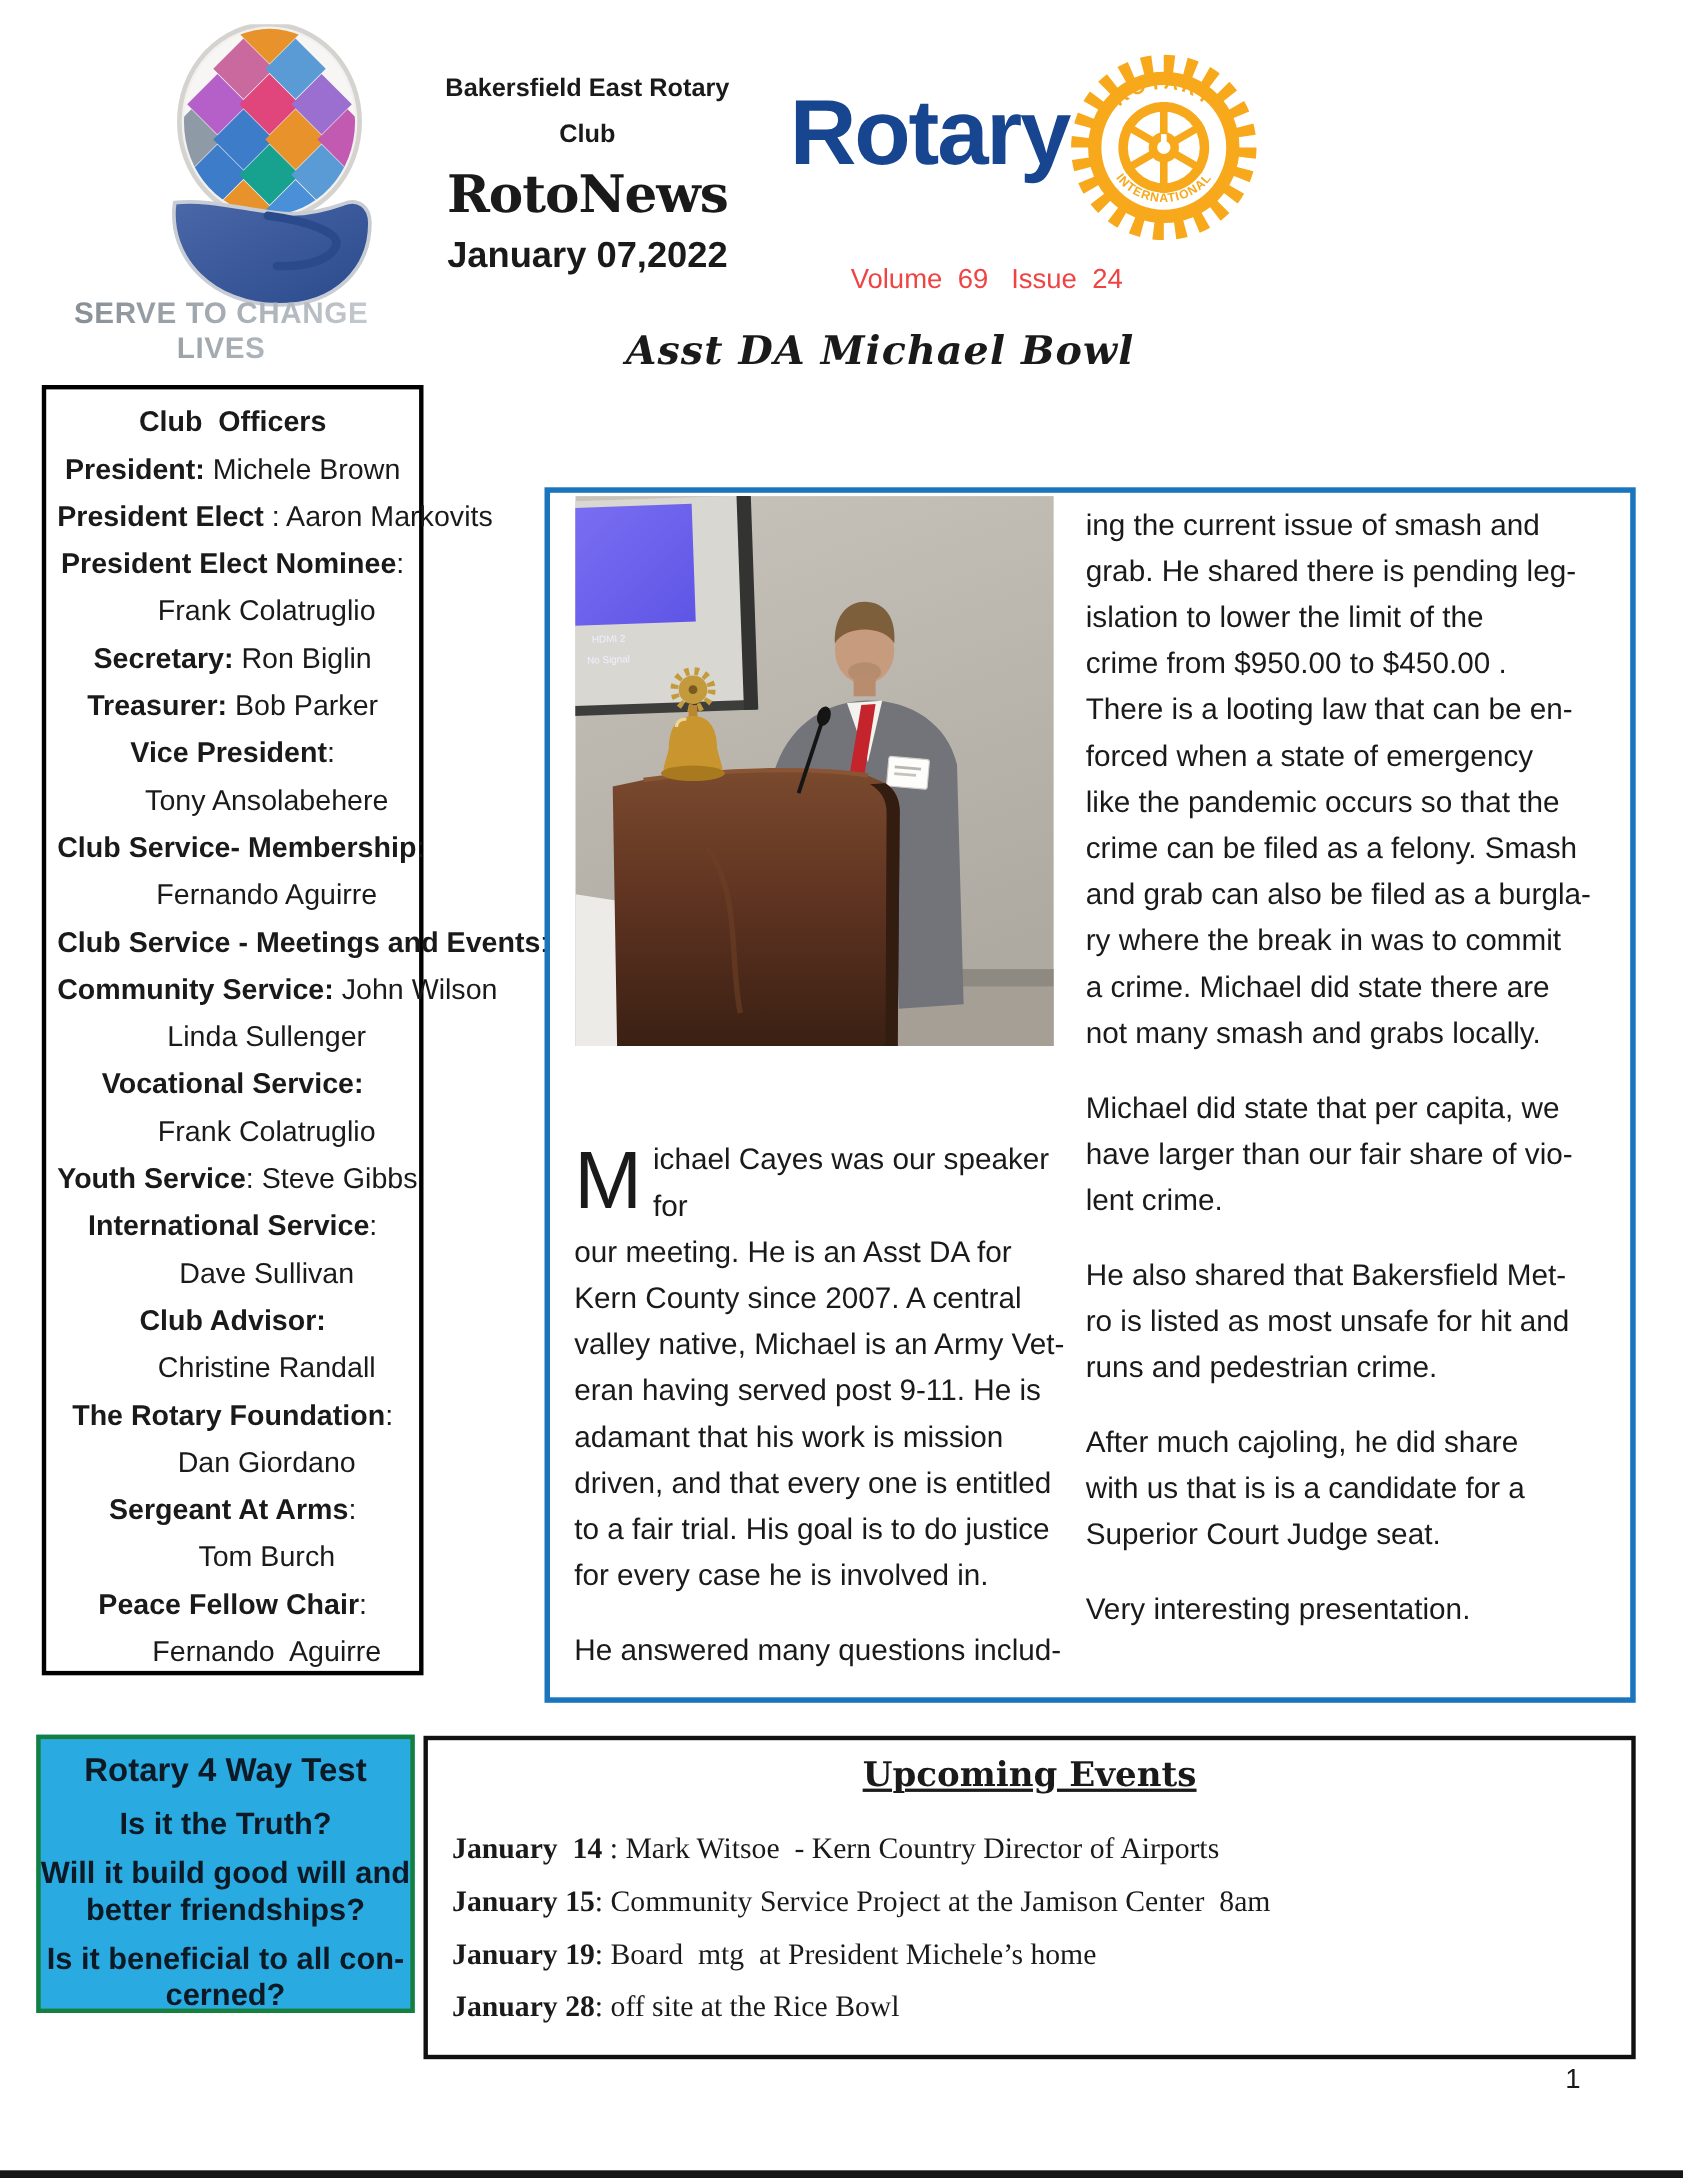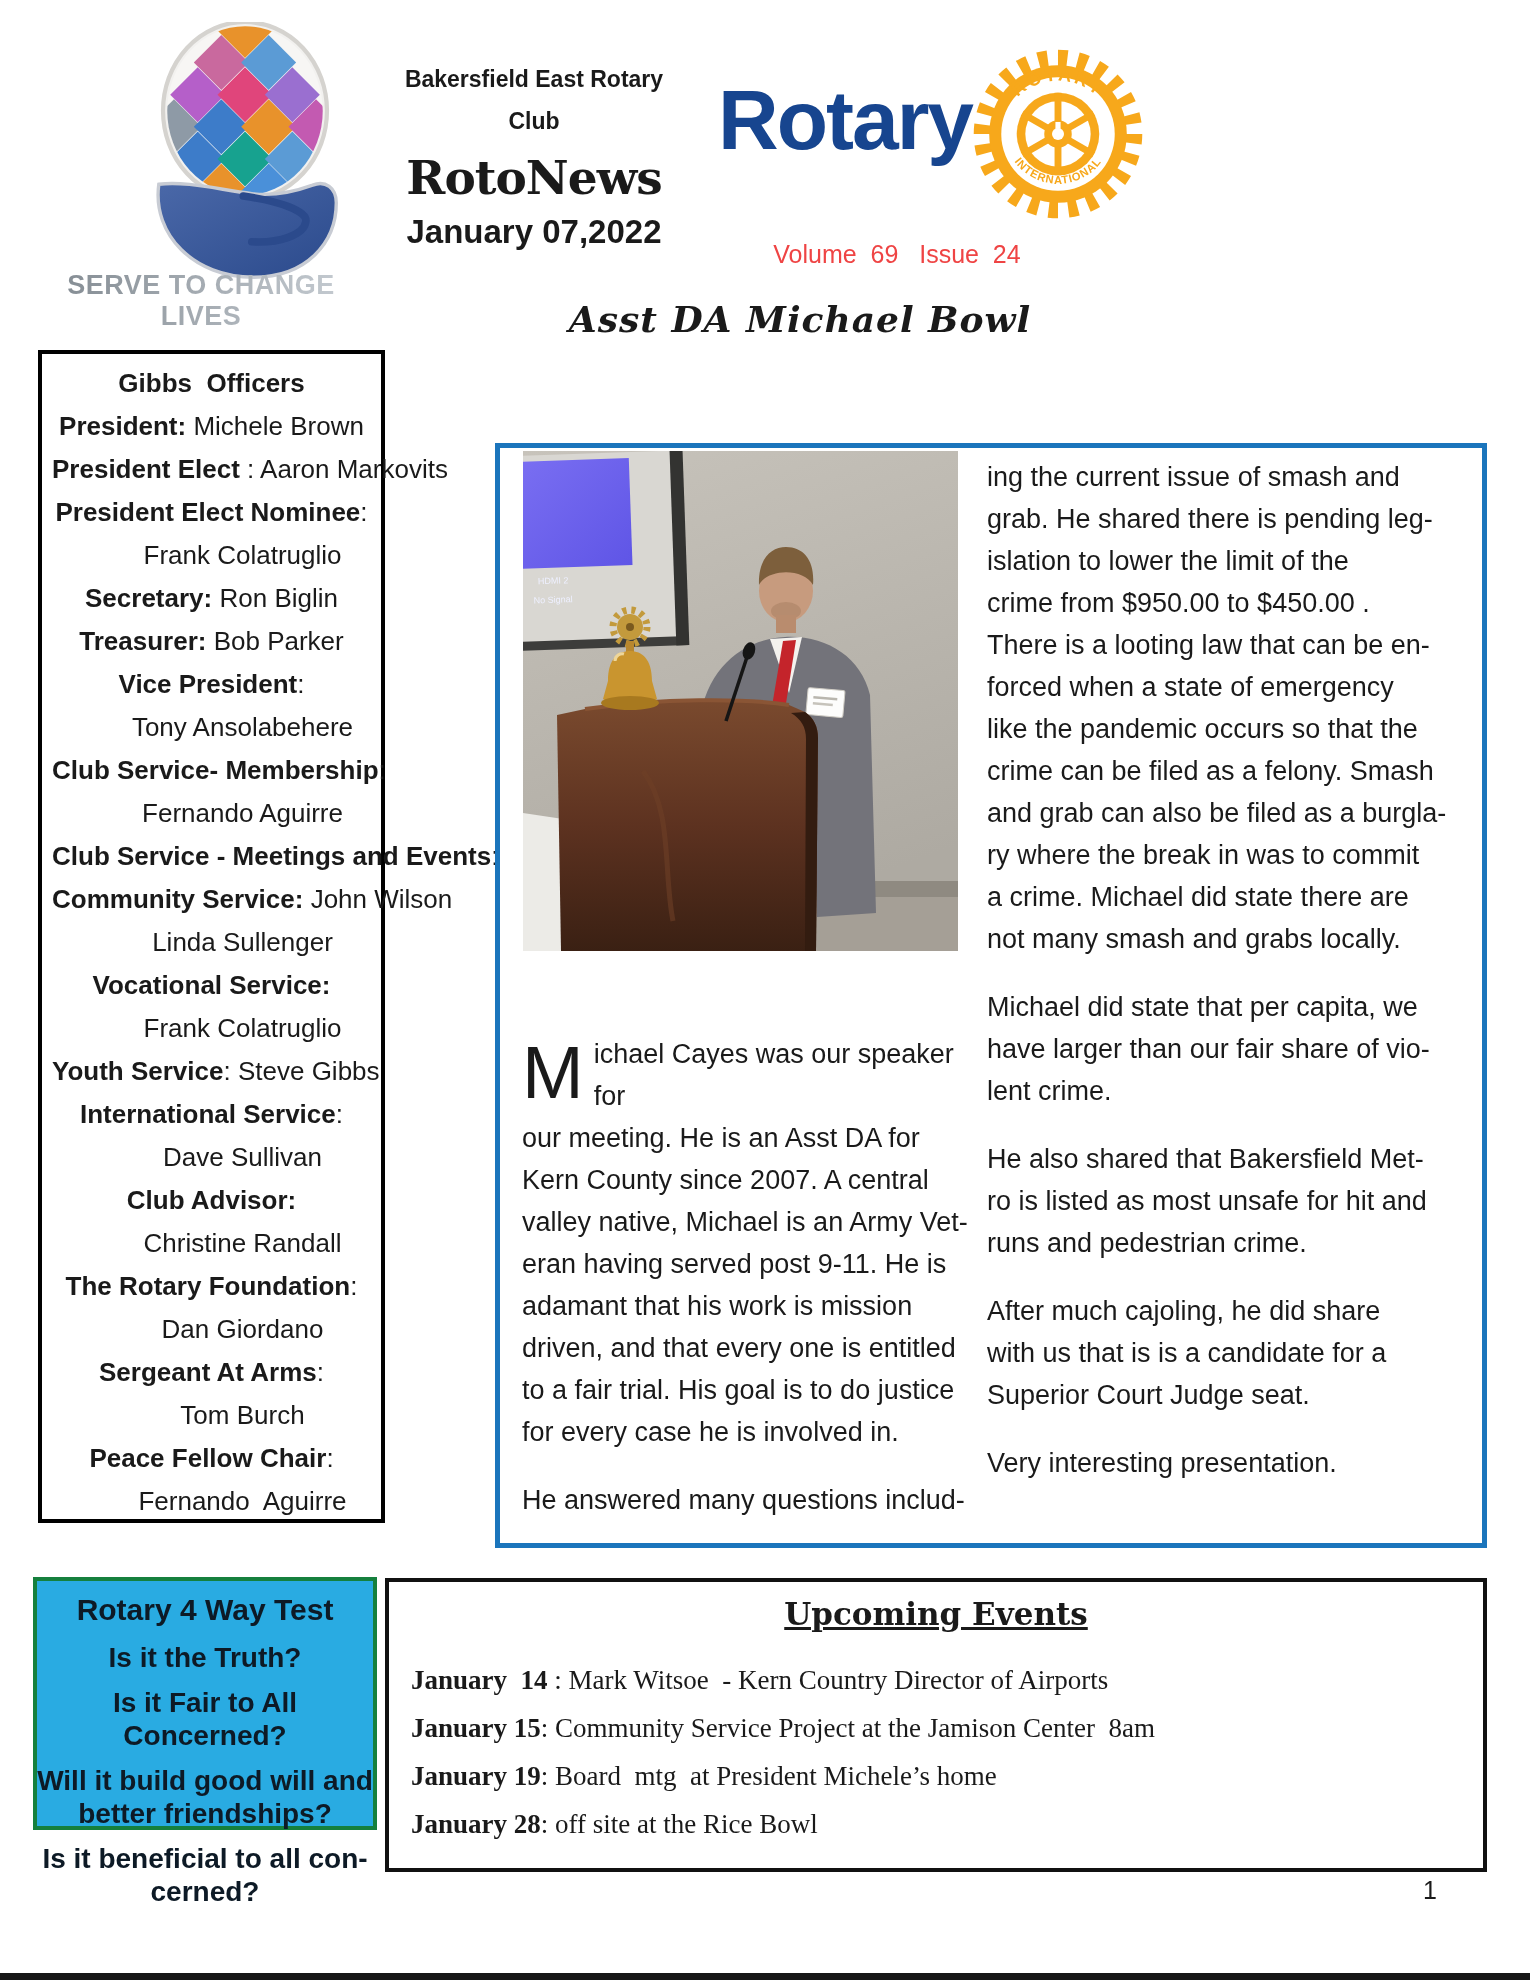--- a/index.html
+++ b/index.html
@@ -137,21 +137,21 @@
     <circle cx="100" cy="100" r="16" fill="#f7a81b"></circle>
     <circle cx="100" cy="100" r="7" fill="#ffffff"></circle>
     <rect x="97" y="86" width="6" height="8" fill="#ffffff"></rect>
   </svg>
 
   <div class="abs volume">Volume  69   Issue  24</div>
 
   <div class="abs headline">Asst DA Michael Bowl</div>
 
   <div class="abs officers">
-    <div class="off-title">Gibbs  Officers</div>
+    <div class="off-title">Club  Officers</div>
     <div>
 
         <div class="off-line" data-variant=""><span class="b">President:</span><span> Michele Brown</span></div>
 
         <div class="off-line" data-variant=""><span class="b">President Elect</span><span> : Aaron Markovits</span></div>
 
         <div class="off-line" data-variant=""><span class="b">President Elect Nominee</span><span>:</span></div>
 
         <div class="off-line" data-variant="ind"><span class="b"></span><span>Frank Colatruglio</span></div>
 
@@ -317,21 +317,20 @@
           <p class="body-p">Very interesting presentation.</p>
         </div>
     </div>
   </div>
 
   <div class="abs fourway">
     <div class="fw-title">Rotary 4 Way Test</div>
     <div>
 
     <div class="fw-line">Is it the Truth?</div>
-        <div class="fw-line">Is it Fair to All Concerned?</div>
         <div class="fw-line">Will it build good will and
 better friendships?</div>
         <div class="fw-line">Is it beneficial to all con-
 cerned?</div>
       </div>
   </div>
 
   <div class="abs events">
     <div class="ev-title">Upcoming Events</div>
     <div class="ev-list">

